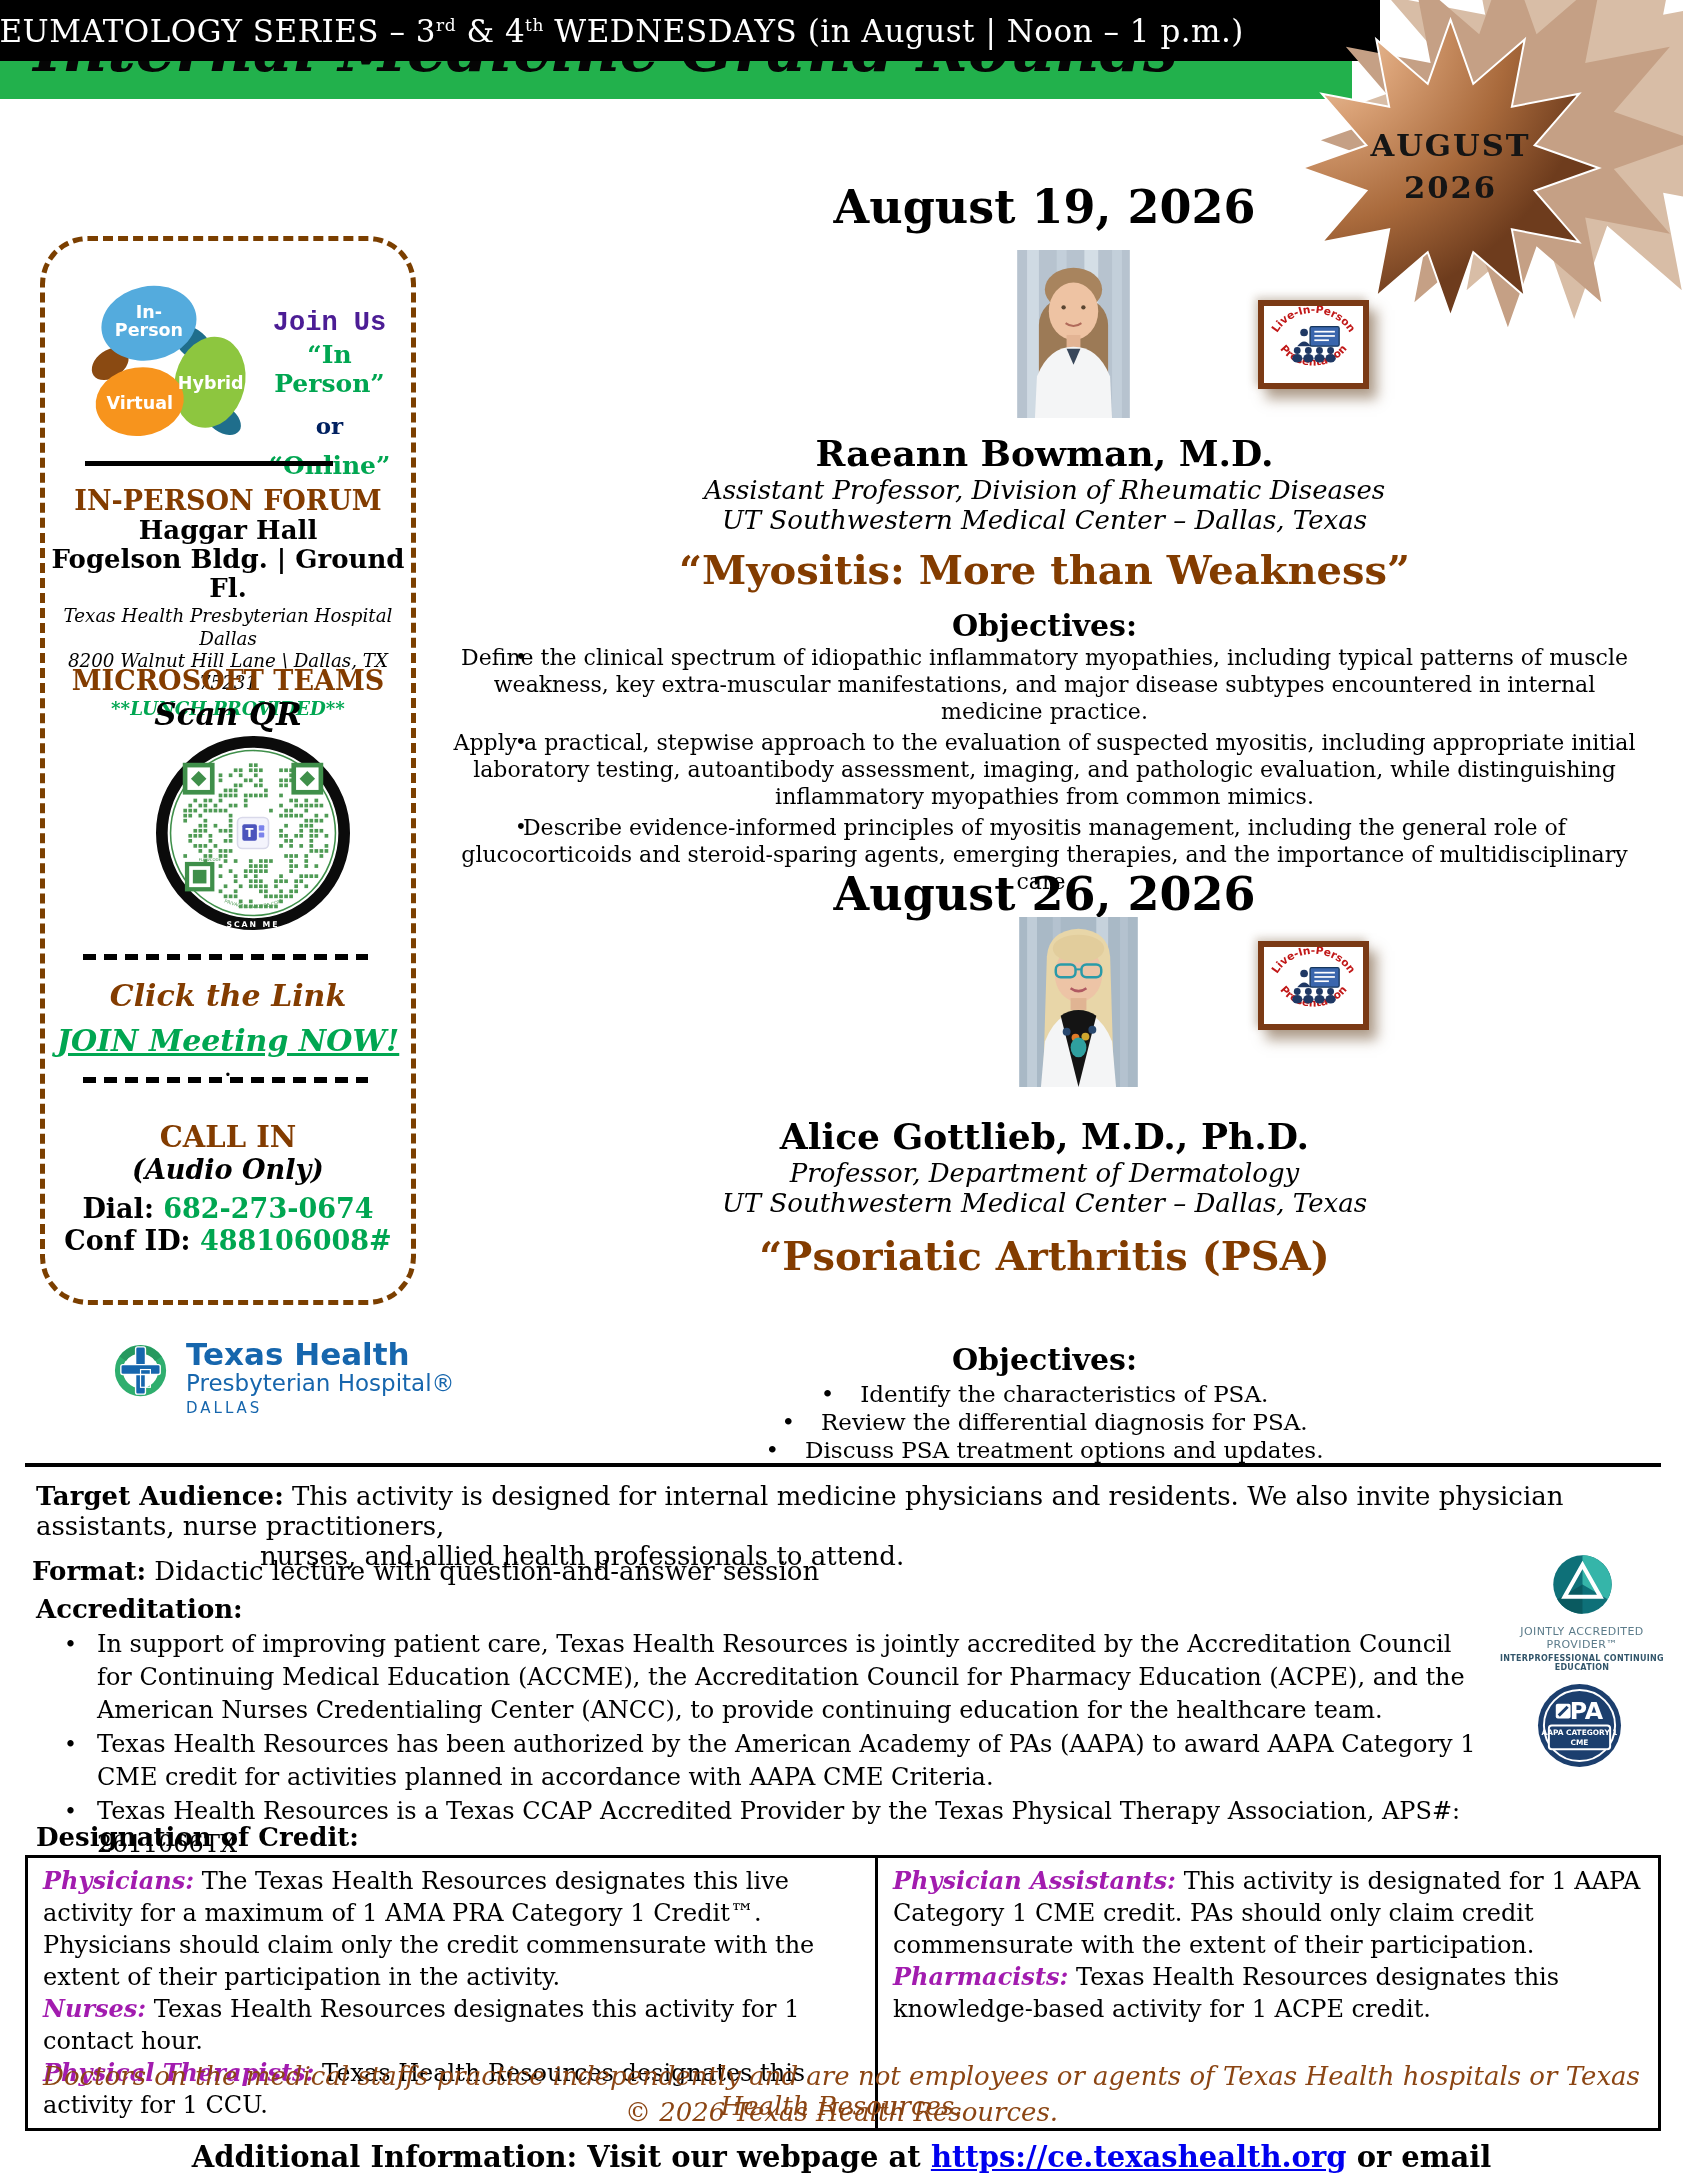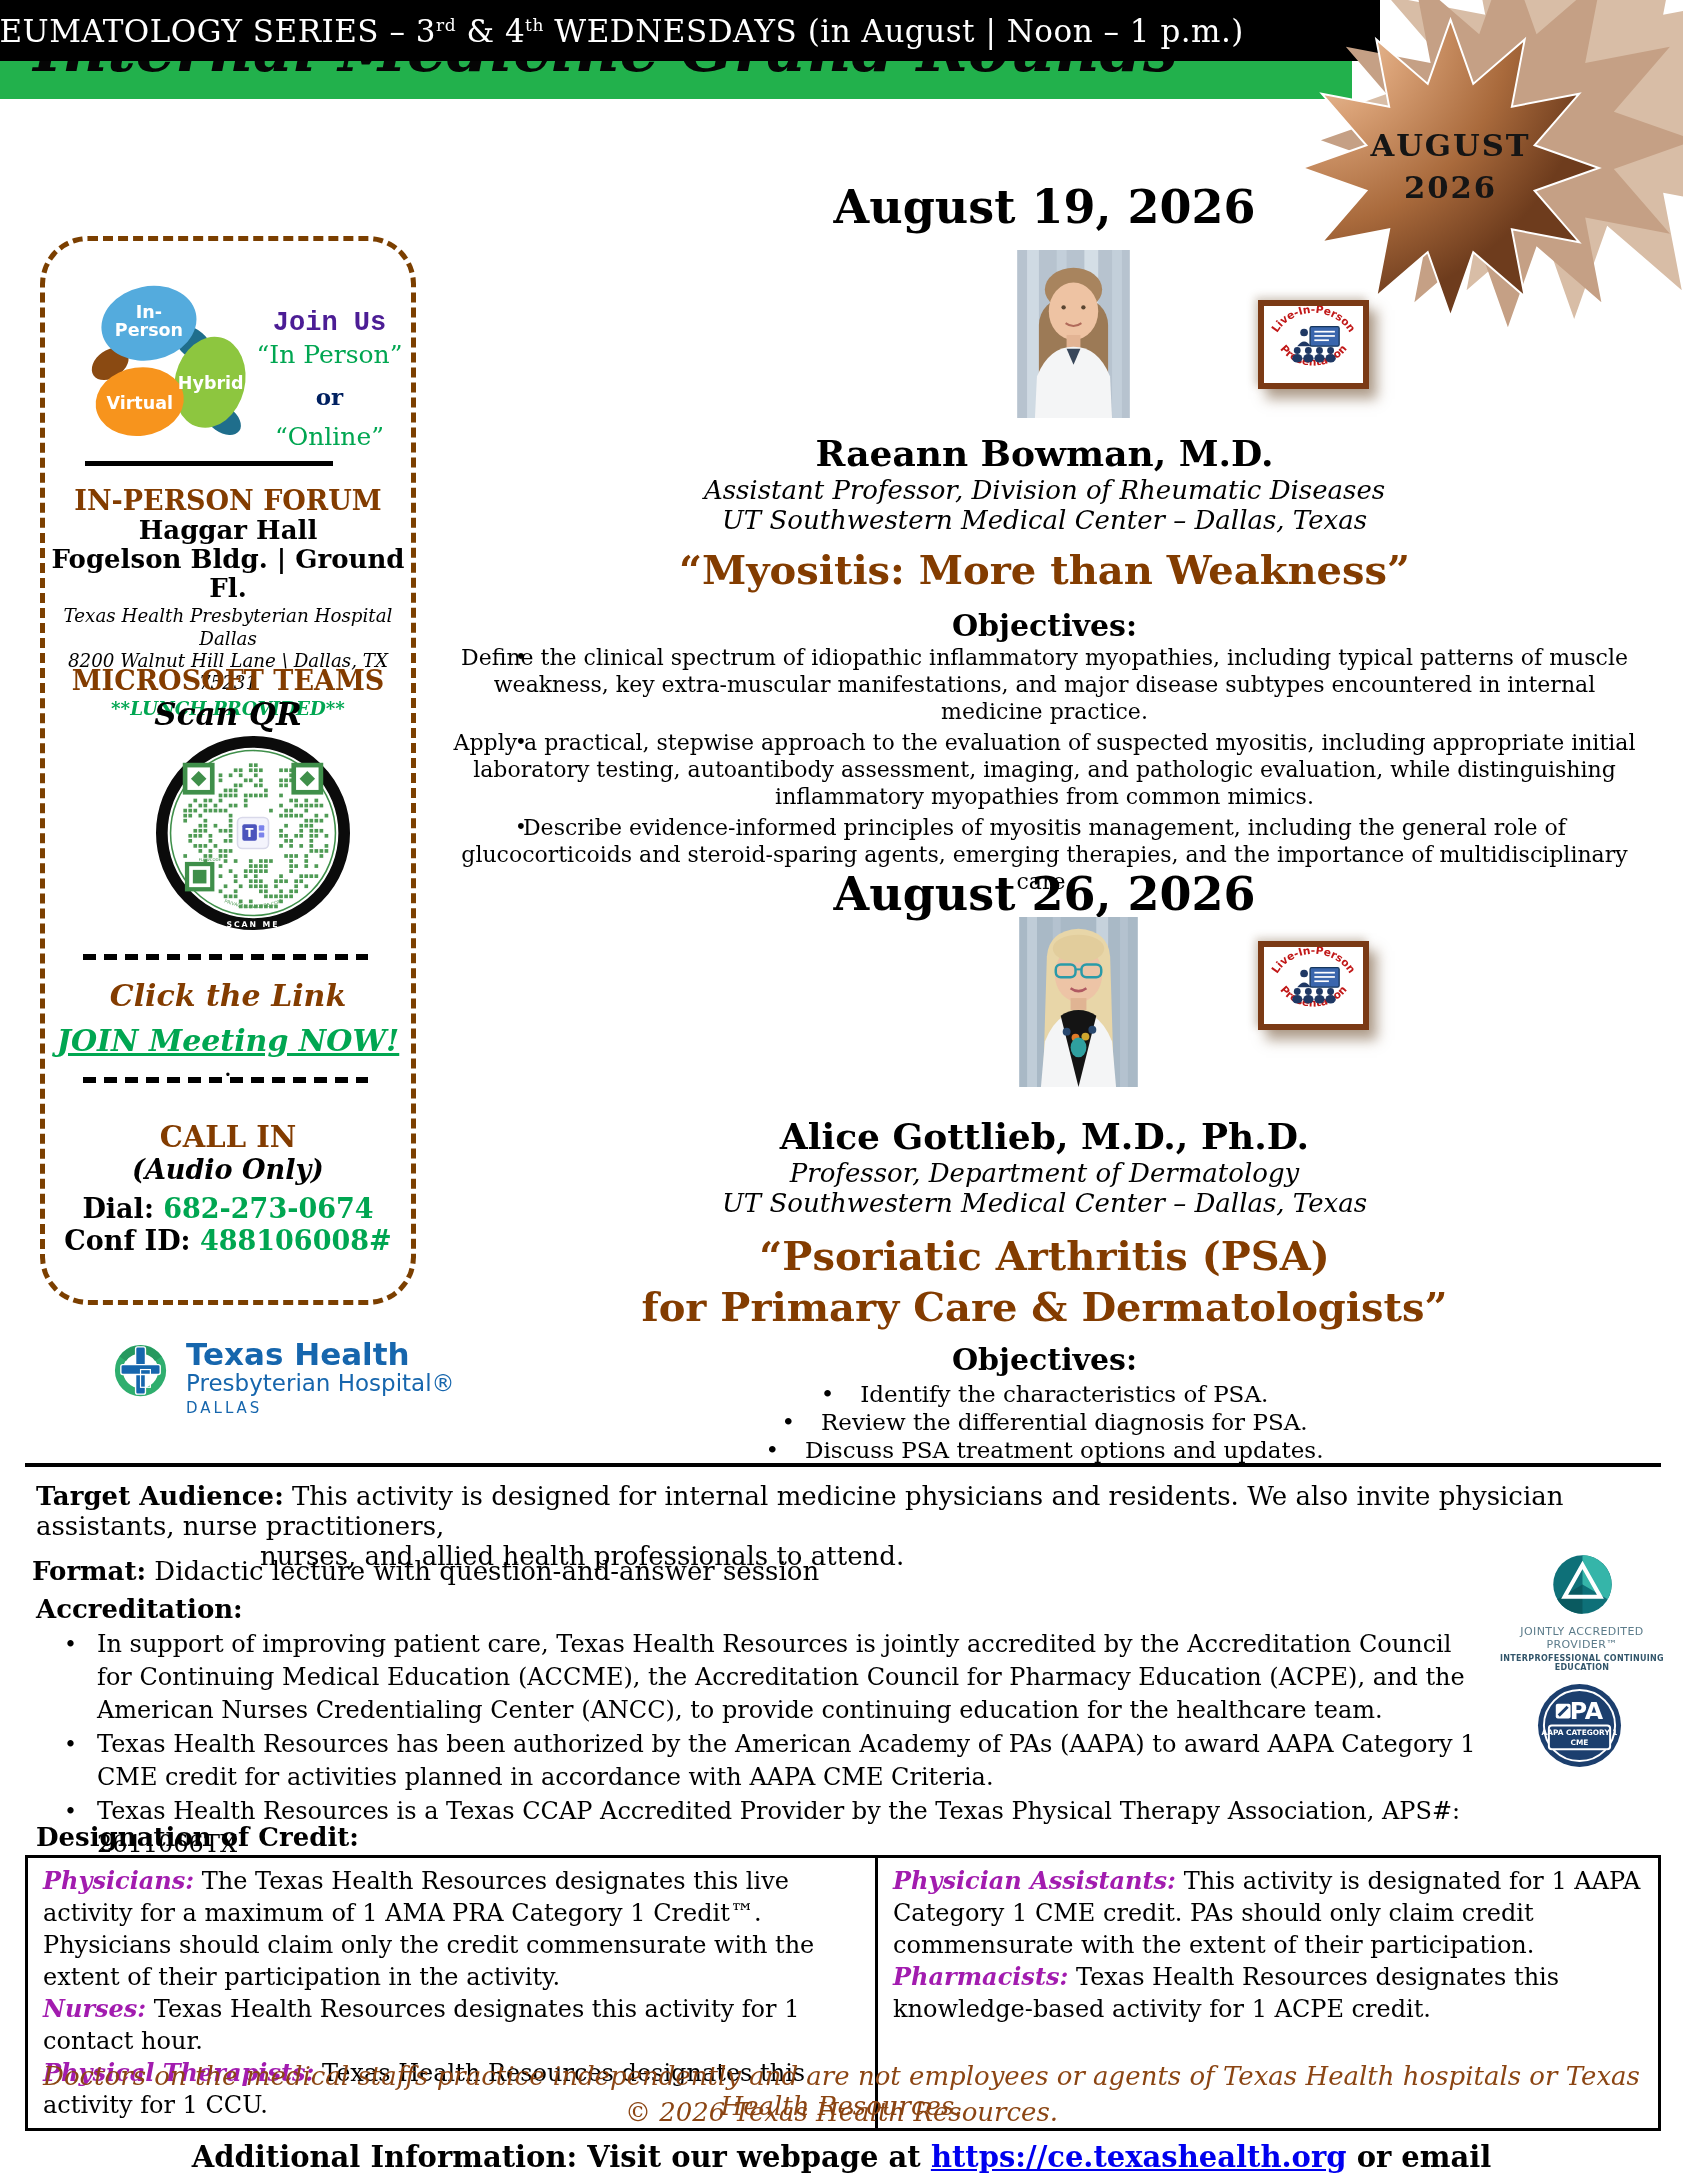--- a/index.html
+++ b/index.html
@@ -17,21 +17,21 @@
   .black-bar sup{font-size:.55em;vertical-align:super;}
   .starburst{position:absolute;left:1218px;top:-45px;width:465px;height:426px;z-index:5;}
   .star-month,.star-year{font-family:"DejaVu Serif",serif;font-weight:bold;fill:#151515;
              text-anchor:middle;letter-spacing:2px;font-size:31px;}
   
   .sidebar{position:absolute;left:40px;top:236px;width:376px;height:1069px;
            border:5px dashed #7B3F00;border-radius:48px;box-sizing:border-box;}
   .sidebar .abs{left:0;width:100%;}
   .join-block{left:203px !important;width:163px !important;text-align:center;}
   .join-us{font-size:27px;font-weight:bold;color:#4c1d95;font-family:Liberation Mono, monospace;}
-  .join-q{font-size:25px;font-weight:normal;color:#00A651;}
+  .join-q{font-size:25px;font-weight:bold;color:#00A651;}
   .join-or{font-size:23px;font-weight:bold;color:#002060;}
   .side-rule{position:absolute;left:40px;top:220px;width:248px;height:5px;background:#000;}
   .brown-h{color:#833C00;font-weight:bold;font-size:27px;}
   .side-bold{font-weight:bold;font-size:26px;line-height:1.12;}
   .side-it{font-style:italic;font-size:18.3px;line-height:1.22;}
   .lunch{color:#00A651;font-weight:bold;font-style:italic;font-size:18.3px;margin-top:3px;}
   .scanqr{font-size:31px;font-weight:bold;font-style:italic;}
   .bdash{position:absolute;left:38px;width:285px;height:6px;
          background:repeating-linear-gradient(90deg,#000 0 13px,transparent 13px 21px);}
   .clicklink{font-size:30px;font-weight:bold;font-style:italic;color:#833C00;}
@@ -557,21 +557,20 @@
         <ellipse cx="63" cy="61" rx="6" ry="5" fill="#1f3864"></ellipse>
           <ellipse cx="76" cy="61" rx="6" ry="5" fill="#1f3864"></ellipse>
       </g>
     </svg>
   </div>
 
   <div class="mainline spk-name" style="top:1115px;">Alice Gottlieb, M.D., Ph.D.</div>
   <div class="mainline spk-role" style="top:1158px;">Professor, Department of Dermatology</div>
   <div class="mainline spk-role" style="top:1188px;">UT Southwestern Medical Center – Dallas, Texas</div>
   <div class="mainline talk" style="top:1232px;">“Psoriatic Arthritis (PSA)</div>
-  <div class="mainline talk" style="top:1283px;">for Primary Care &amp; Dermatologists”</div>
   <div class="mainline obj-h" style="top:1342px;">Objectives:</div>
 
   <div class="obj-list" style="top:1380px;">
     <div class="obj-row">
         <span>•</span>
         <span>Identify the characteristics of PSA.</span>
       </div>
     <div class="obj-row">
         <span>•</span>
         <span>Review the differential diagnosis for PSA.</span>

